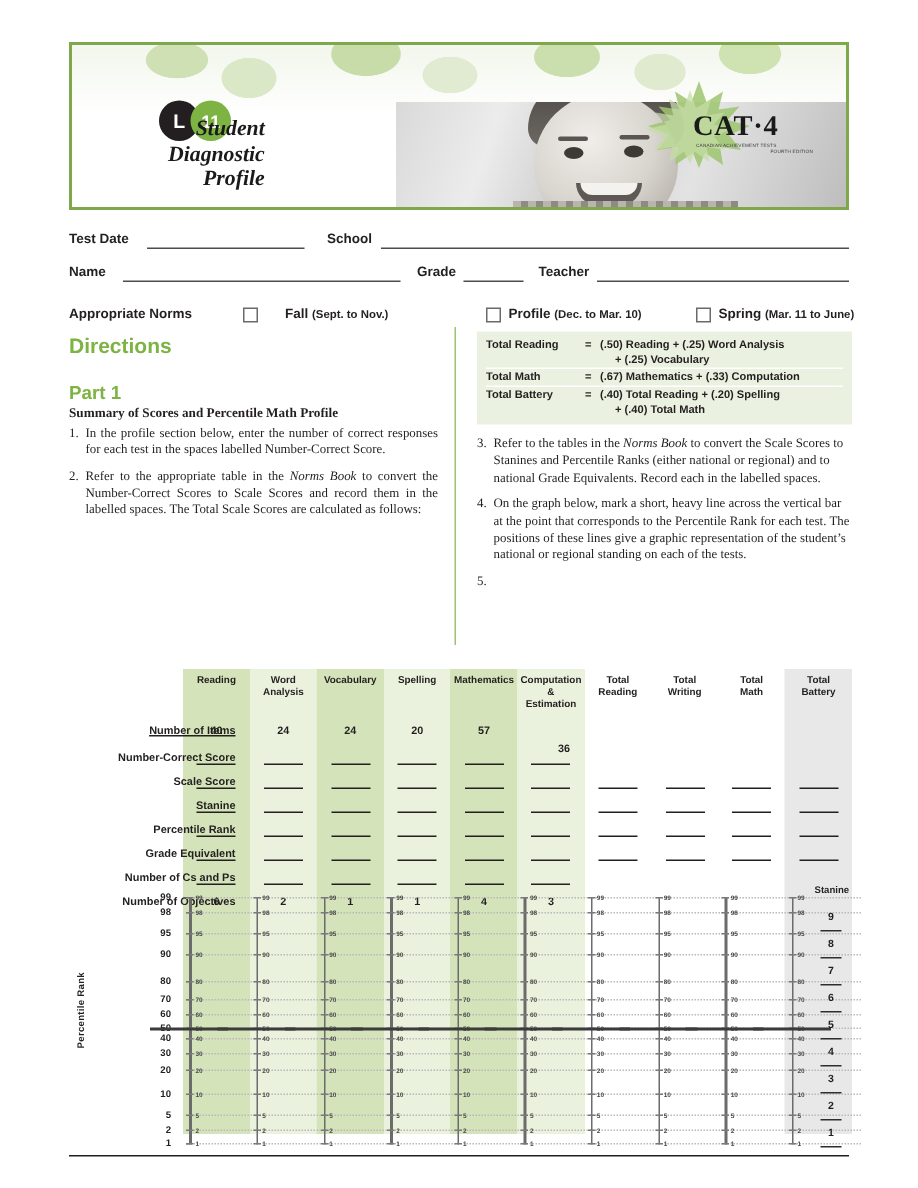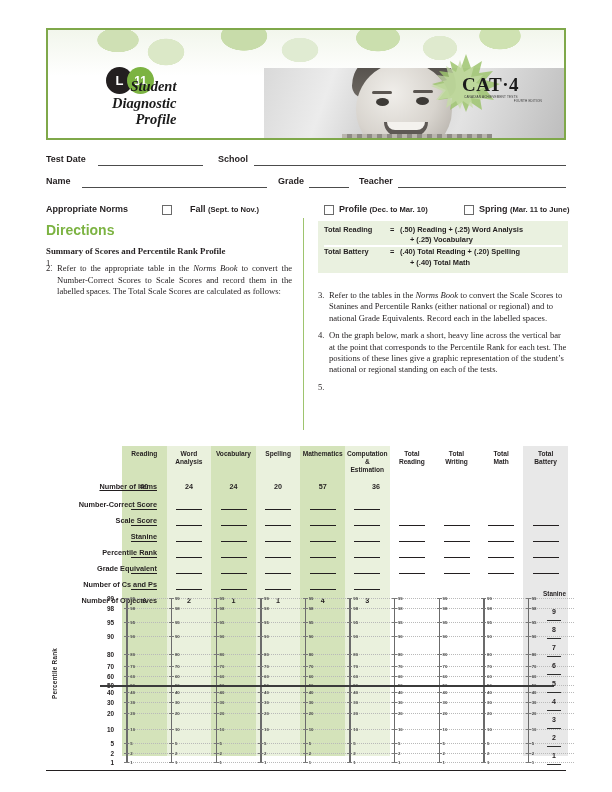--- a/index.html
+++ b/index.html
@@ -160,23 +160,25 @@
       <span class="cblabel" style="left:293px;top:2px;"><span>Profile </span><small>(Dec. to Mar. 10)</small></span>
       <span class="cbox" style="left:418px;top:3px;"></span>
       <span class="cblabel" style="left:433px;top:2px;"><span>Spring </span><small>(Mar. 11 to June)</small></span>
     </div>
   </div>
 
   <div class="dirhead">Directions</div>
   <div class="vdiv"></div>
 
   <div class="colA">
-    <div class="subhead">Summary of Scores and Percentile Rank Profile</div>
+    <div class="part1">Part 1</div>
+    <div class="subhead">Summary of Scores and Percentile Math Profile</div>
     <div class="li">
       <span class="num">1.</span>
+      <span>In the profile section below, enter the number of correct responses for each test in the spaces labelled Number-Correct Score.</span>
     </div>
     <div class="li">
       <span class="num">2.</span>
       <span>Refer to the appropriate table in the </span><span class="it">Norms Book</span><span> to convert the Number-Correct Scores to Scale Scores and record them in the labelled spaces. The Total Scale Scores are calculated as follows:</span>
     </div>
   </div>
 
   <div class="fbox">
     <table>
       <tbody>
@@ -186,20 +188,25 @@
         <td>
           <div>(.50) Reading  + (.25) Word Analysis</div>
           <div style="padding-left:10px">+ (.25) Vocabulary</div>
         </td>
       </tr>
       <tr>
             <td colspan="3">
               <div class="fsep"></div>
             </td>
           </tr>
+      <tr>
+        <td class="fb-l">Total Math</td>
+        <td class="fb-e">=</td>
+        <td>(.67) Mathematics + (.33) Computation</td>
+      </tr>
       <tr>
             <td colspan="3">
               <div class="fsep"></div>
             </td>
           </tr>
       <tr>
         <td class="fb-l">Total Battery</td>
         <td class="fb-e">=</td>
         <td>
           <div>(.40) Total Reading + (.20) Spelling</div>
@@ -319,21 +326,21 @@
         <div class="blank" style="left: 219.1px; top: 127px;"></div>
         <div class="blank" style="left: 219.1px; top: 143px;"></div>
         <div class="cellnum" style="left: 254.4px; width: 44.6px; top: 36px;">57</div>
         <div class="cellnum" style="left: 254.4px; width: 44.6px; top: 150px;">4</div>
         <div class="blank" style="left: 263.7px; top: 63px;"></div>
         <div class="blank" style="left: 263.7px; top: 79px;"></div>
         <div class="blank" style="left: 263.7px; top: 95px;"></div>
         <div class="blank" style="left: 263.7px; top: 111px;"></div>
         <div class="blank" style="left: 263.7px; top: 127px;"></div>
         <div class="blank" style="left: 263.7px; top: 143px;"></div>
-        <div class="cellnum" style="left: 299px; width: 62px; top: 36px;">36</div>
+        <div class="cellnum" style="left: 299px; width: 62px; top: 48px;">36</div>
         <div class="cellnum" style="left: 299px; width: 44.6px; top: 150px;">3</div>
         <div class="blank" style="left: 308.3px; top: 63px;"></div>
         <div class="blank" style="left: 308.3px; top: 79px;"></div>
         <div class="blank" style="left: 308.3px; top: 95px;"></div>
         <div class="blank" style="left: 308.3px; top: 111px;"></div>
         <div class="blank" style="left: 308.3px; top: 127px;"></div>
         <div class="blank" style="left: 308.3px; top: 143px;"></div>
         <div class="blank" style="left: 352.9px; top: 79px;"></div>
         <div class="blank" style="left: 352.9px; top: 95px;"></div>
         <div class="blank" style="left: 352.9px; top: 111px;"></div>

